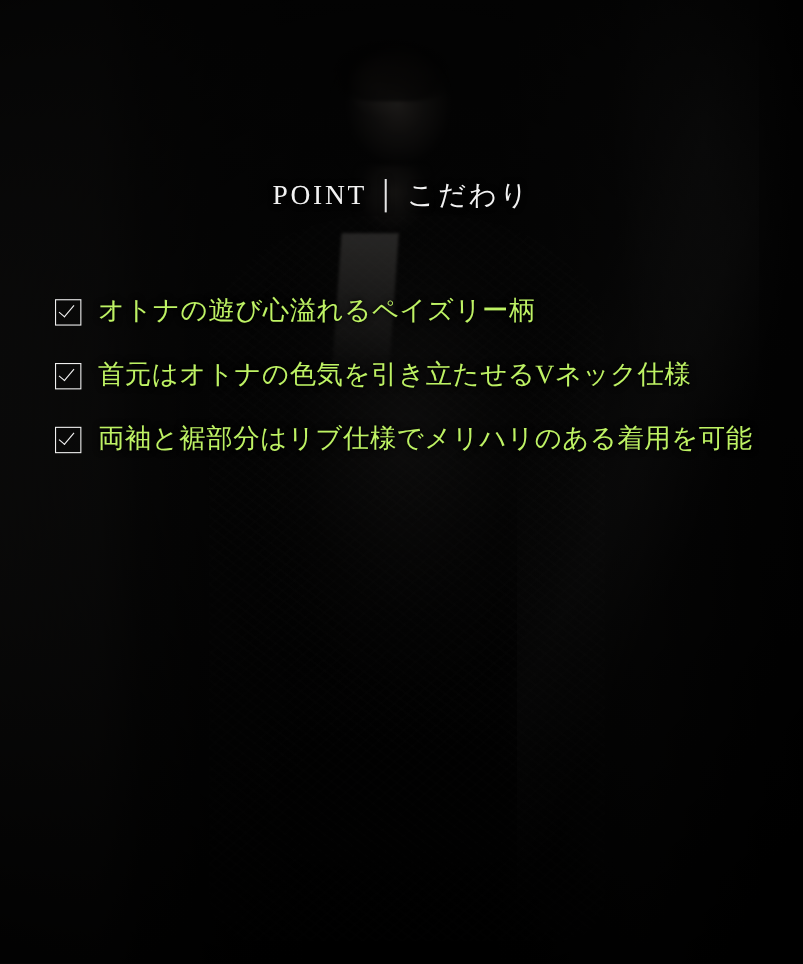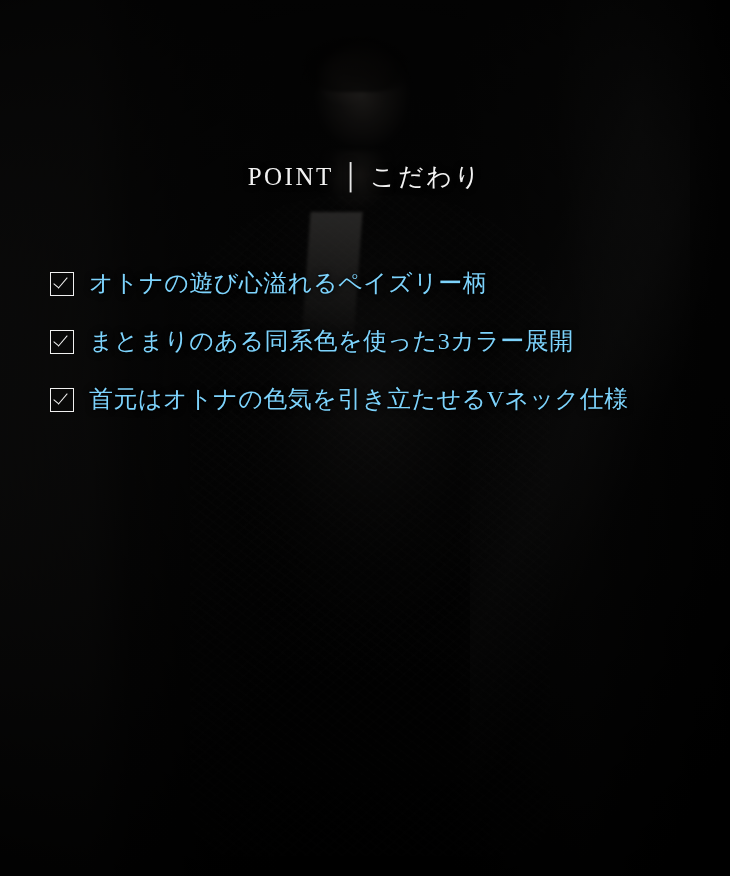--- a/index.html
+++ b/index.html
@@ -135,21 +135,21 @@
     top: 268px;
     left: 50px;
     right: 40px;
     margin: 0;
     padding: 0;
     list-style: none;
   }
   .point-item {
     display: flex;
     align-items: flex-start;
-    color: #7dd3fc;
+    color: #bef264;
     font-size: 24px;
     line-height: 1.25;
     margin-bottom: 28px;
     letter-spacing: 0.5px;
     text-shadow: 0 0 7px rgba(0,0,0,0.95), 0 0 2px rgba(0,0,0,0.9);
   }
   .check-box {
     flex: 0 0 auto;
     width: 22px;
     height: 22px;
@@ -195,22 +195,22 @@
       <span>POINT</span><span class="divider">│</span><span>こだわり</span>
     </div>
 
     <ul class="point-list">
       <li class="point-item">
         <span class="check-box"></span>
         <span class="point-text">オトナの遊び心溢れるペイズリー柄</span>
       </li>
       <li class="point-item">
         <span class="check-box"></span>
-        <span class="point-text">まとまりのある同系色を使った3カラー展開</span>
+        <span class="point-text">首元はオトナの色気を引き立たせるVネック仕様</span>
       </li>
       <li class="point-item">
         <span class="check-box"></span>
-        <span class="point-text">首元はオトナの色気を引き立たせるVネック仕様</span>
+        <span class="point-text">両袖と裾部分はリブ仕様でメリハリのある着用を可能</span>
       </li>
     </ul>
 
   </div>
 </div>
 
 </body></html>

